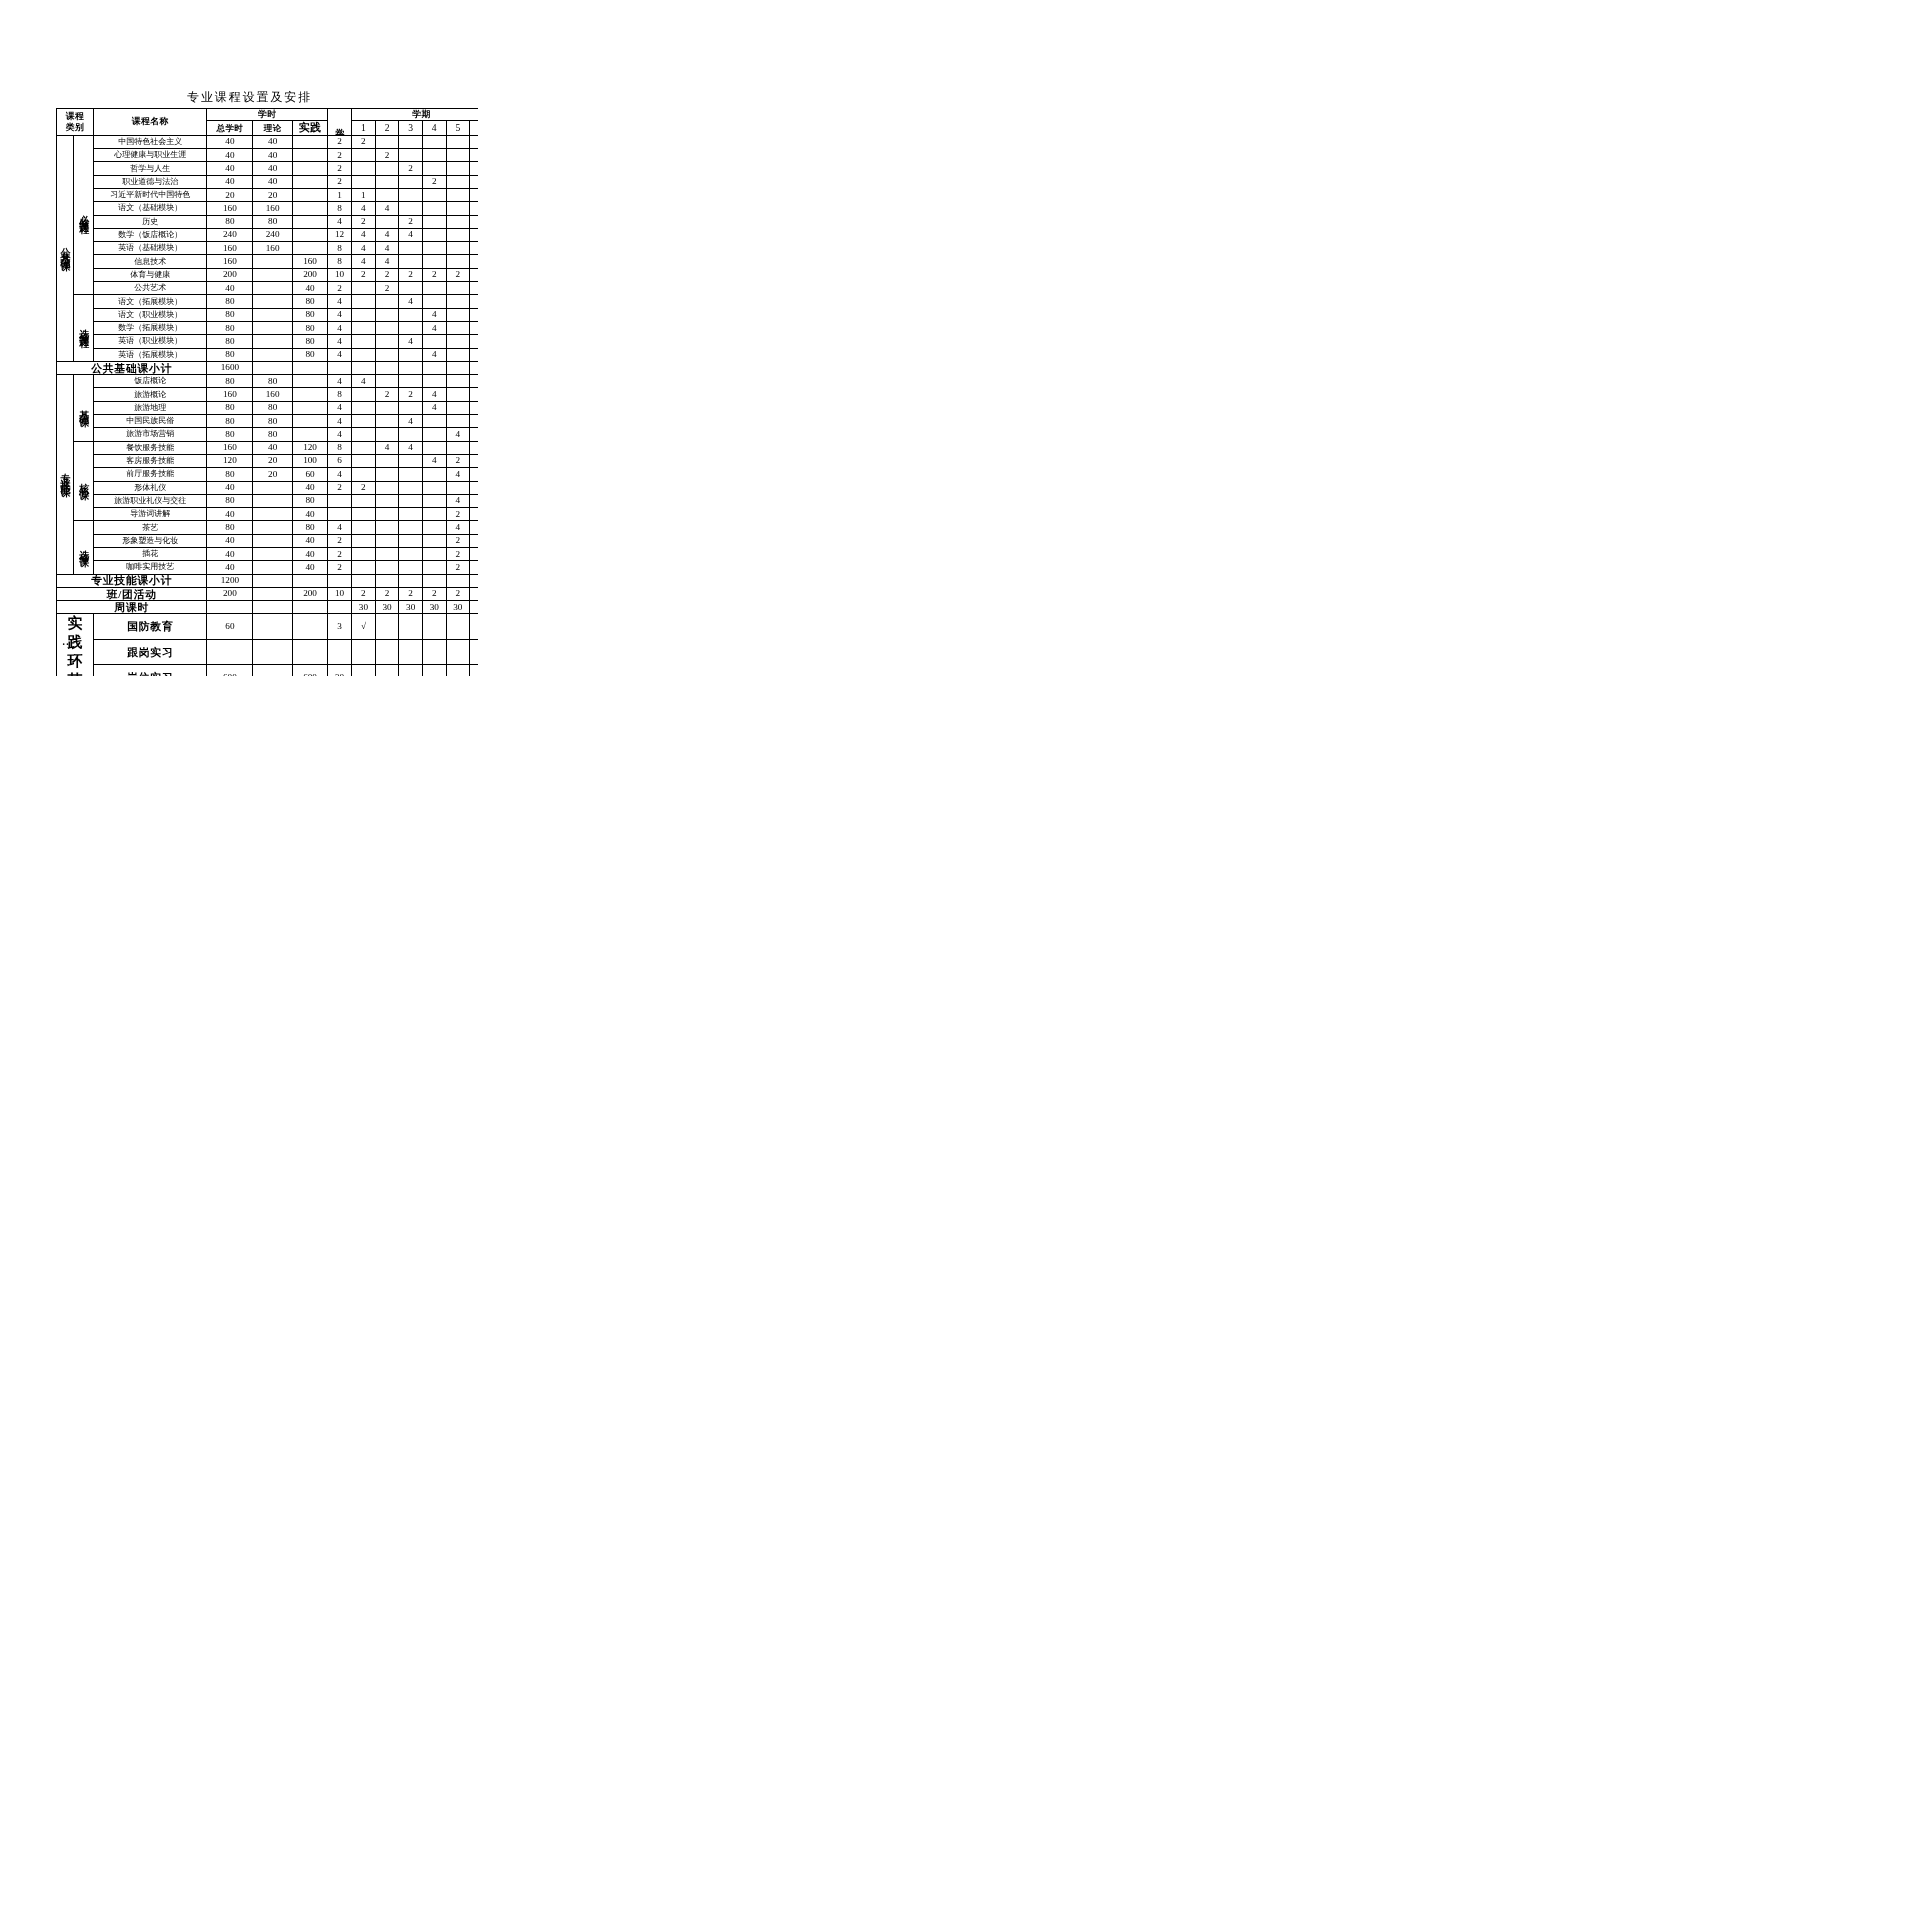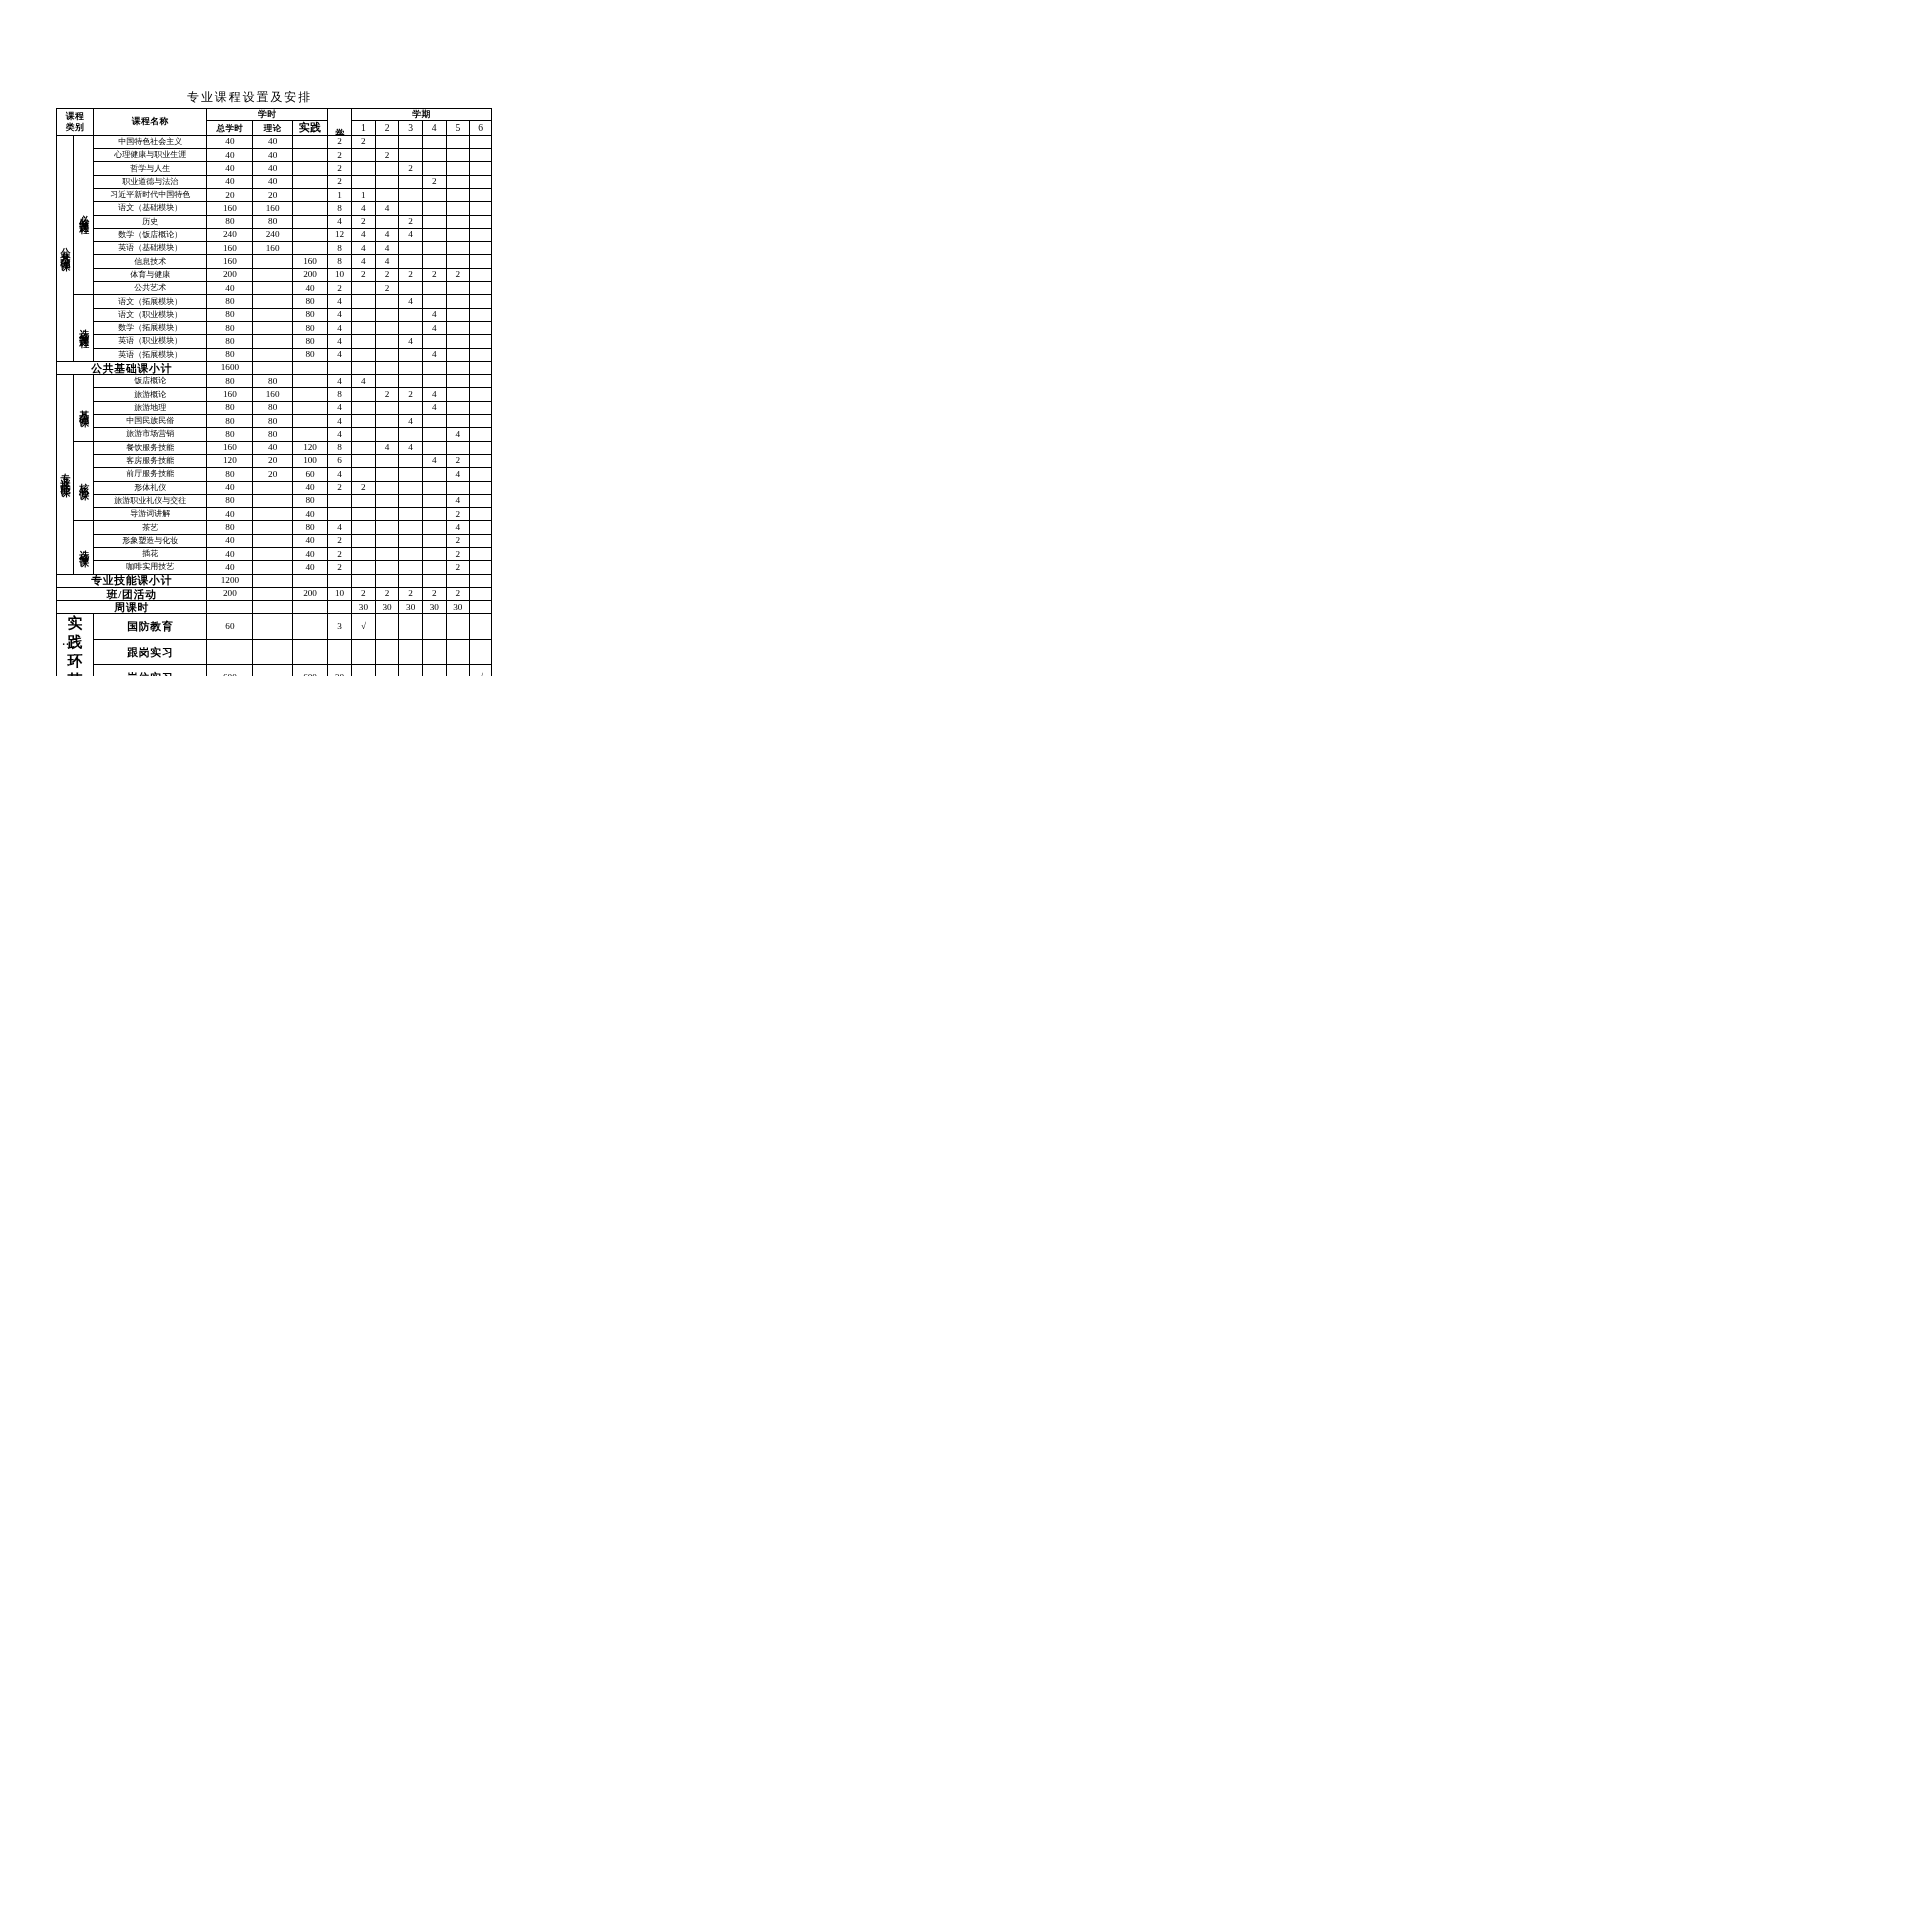--- a/index.html
+++ b/index.html
@@ -3,21 +3,20 @@
 <meta charset="utf-8">
 <style>
   html,body { margin:0; padding:0; background:#ffffff; }
   .page {
     position:relative;
     width:478px; height:676px;
     background:#ffffff;
     color:#000;
     font-family:"Liberation Serif","DejaVu Serif",serif;
     overflow:hidden;
-    padding-left:24px;
   }
   .doc-title {
     position:absolute;
     left:56px; top:89px; width:364px;
     text-align:center;
     font-size:12px;
     letter-spacing:1.9px;
     transform:translateX(11.6px);
     white-space:nowrap;
   }

